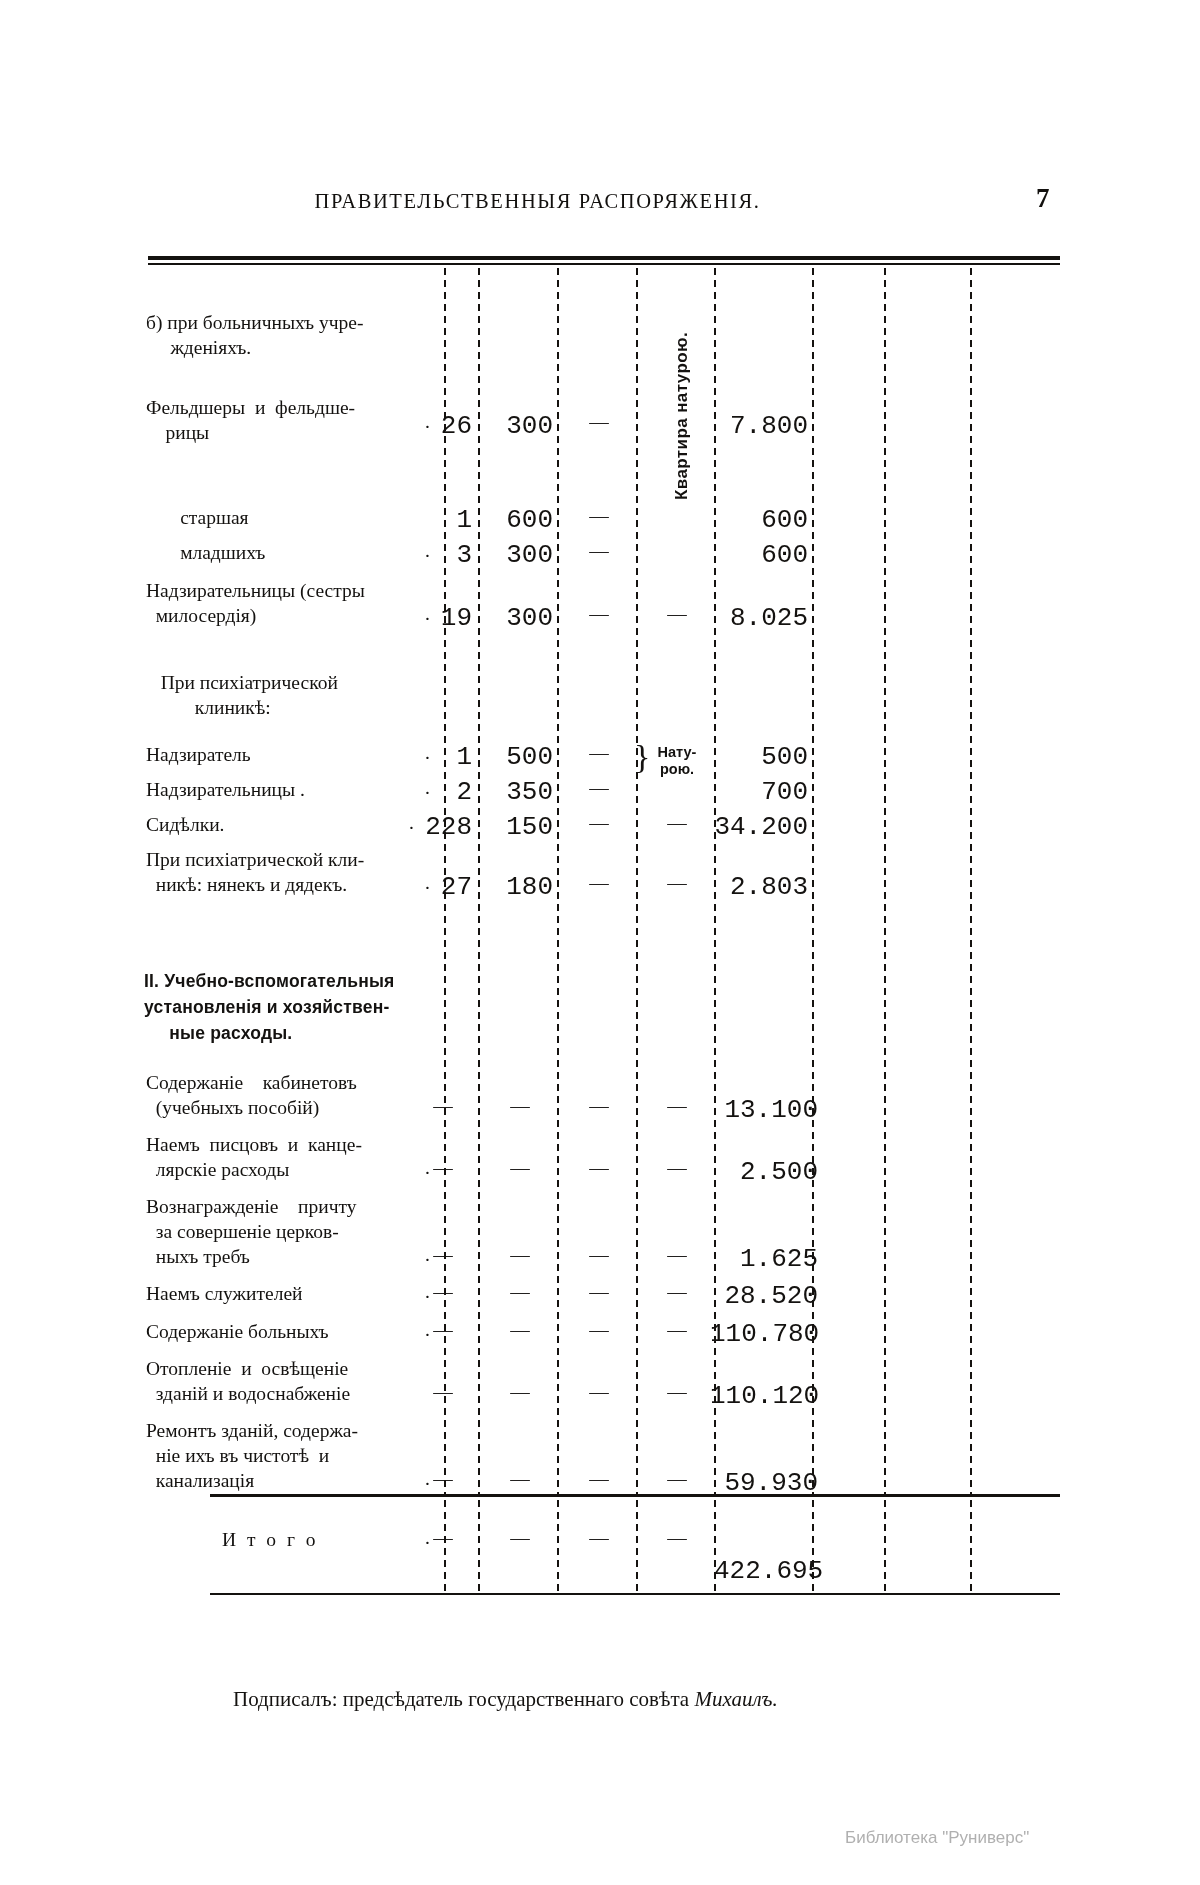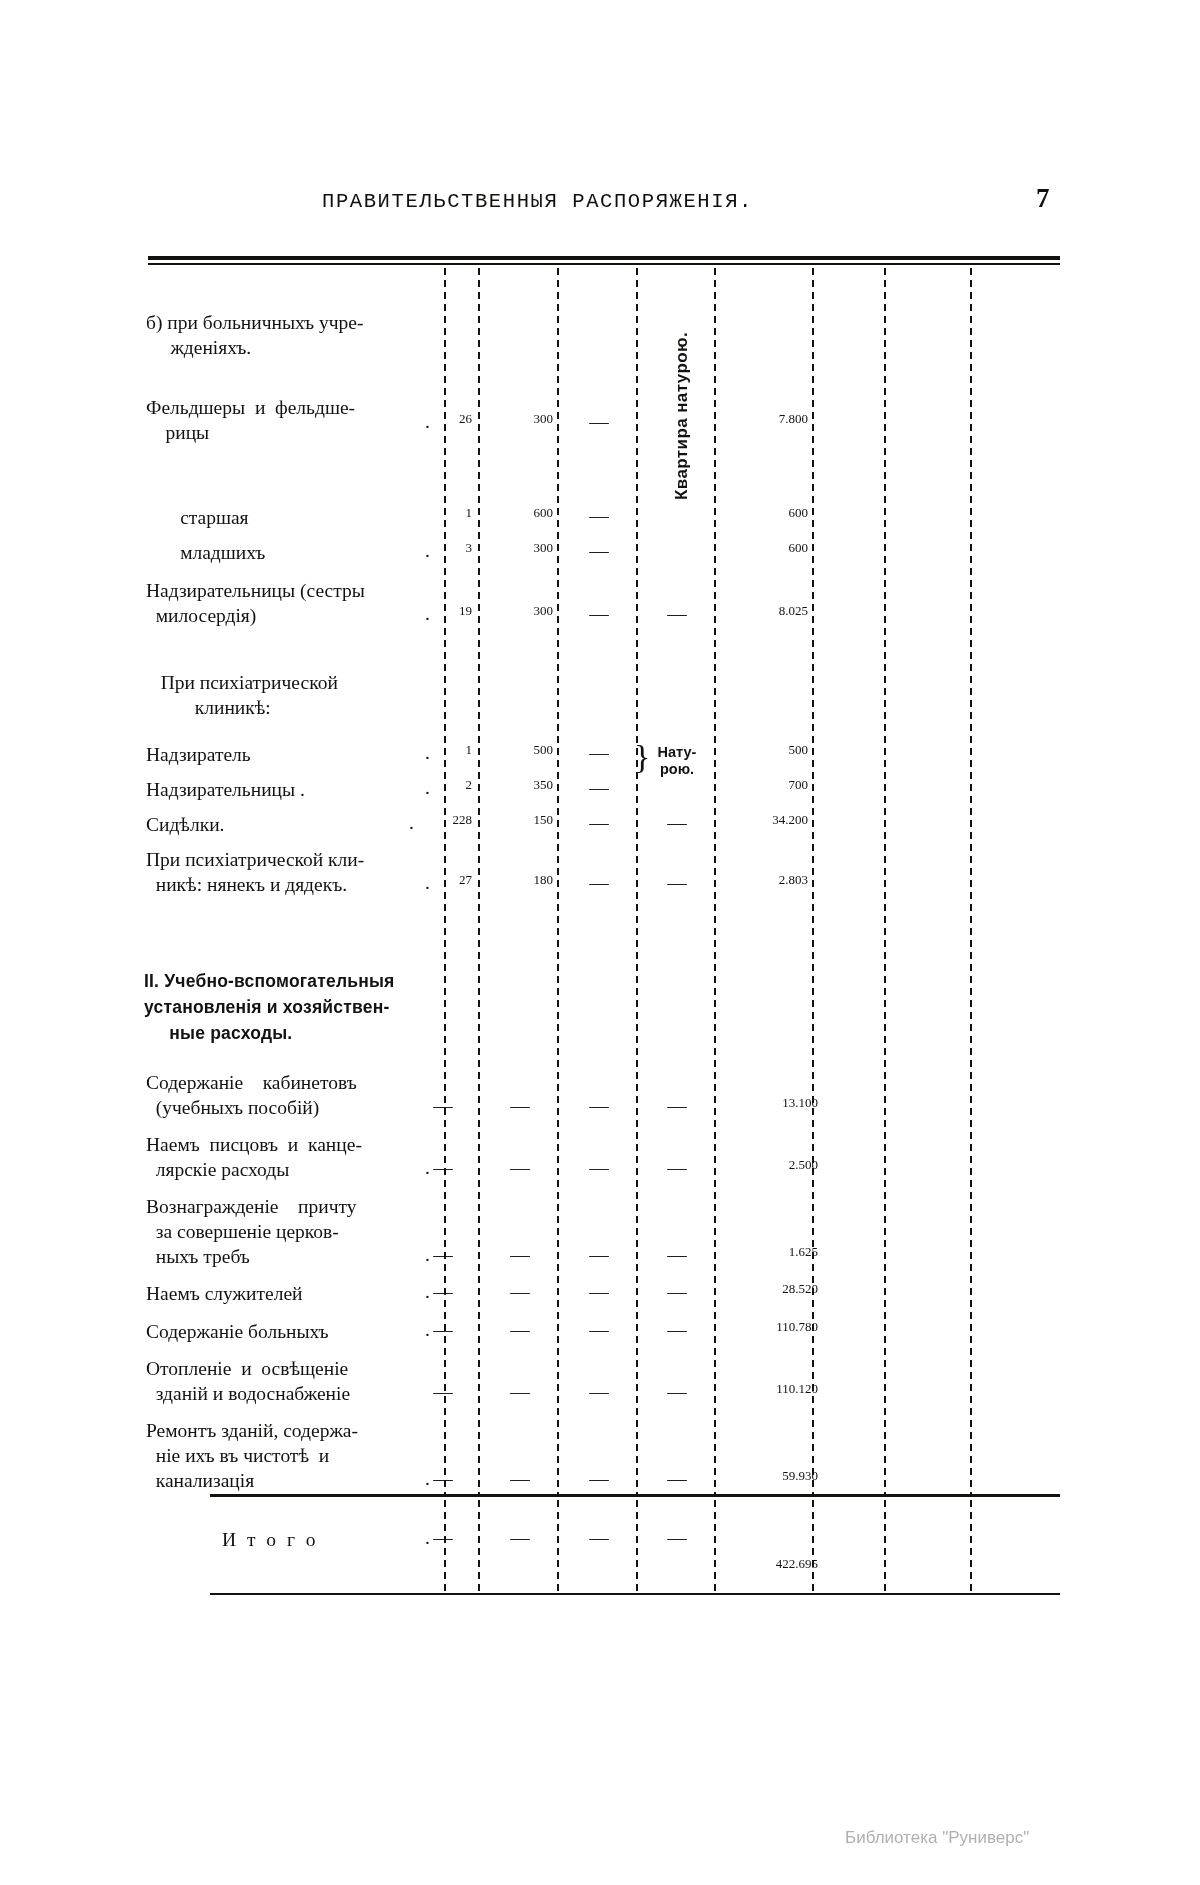--- a/index.html
+++ b/index.html
@@ -31,21 +31,21 @@
     height: 34px;
   }
   .header-title {
     position: absolute;
     left: 0;
     top: 0;
     width: 1075px;
     text-align: center;
     font-size: 20.5px;
     letter-spacing: 1.6px;
-    font-family: Liberation Mono, monospace;
+    font-family: Liberation Serif, serif;
     white-space: nowrap;
   }
   .page-number {
     position: absolute;
     left: 1036px;
     top: -7px;
     font-size: 27px;
     font-weight: bold;
     font-family: "Liberation Serif", serif;
   }
@@ -104,22 +104,22 @@
     color: #141210;
   }
   .lbl.sans-bold {
     font-family: "Liberation Sans", sans-serif;
     font-weight: bold;
     font-size: 17.5px;
     letter-spacing: 0.2px;
   }
   .num {
     position: absolute;
-    font-family: Liberation Serif, serif;
-    font-size: 13px;
+    font-family: Liberation Mono, monospace;
+    font-size: 26px;
     text-align: right;
     white-space: pre;
     color: #141210;
   }
   .dash {
     position: absolute;
     font-family: "Liberation Serif", serif;
     font-size: 19.5px;
     text-align: center;
     color: #141210;
@@ -357,16 +357,19 @@
   <div class="num" style="left:714px; top:1468px; width:104px;">59.930</div>
 
   <div class="lbl" style="left:222px; top:1527px; letter-spacing:3px;">И т о г о</div>
   <div class="leader" style="left:425px; top:1527px;">.</div>
   <div class="dash" style="left:414px; top:1527px; width:58px;">—</div>
   <div class="dash" style="left:489px; top:1527px; width:62px;">—</div>
   <div class="dash" style="left:568px; top:1527px; width:62px;">—</div>
   <div class="dash" style="left:646px; top:1527px; width:62px;">—</div>
   <div class="num" style="left:714px; top:1527px; width:104px;margin-top:29px;">422.695</div>
 
+  <div class="signature">
+    <span>Подписалъ: предсѣдатель государственнаго совѣта </span><span class="italic">Михаилъ.</span>
+  </div>
 
   <div class="watermark">Библиотека "Руниверс"</div>
 
 </div>
 
 </body></html>

